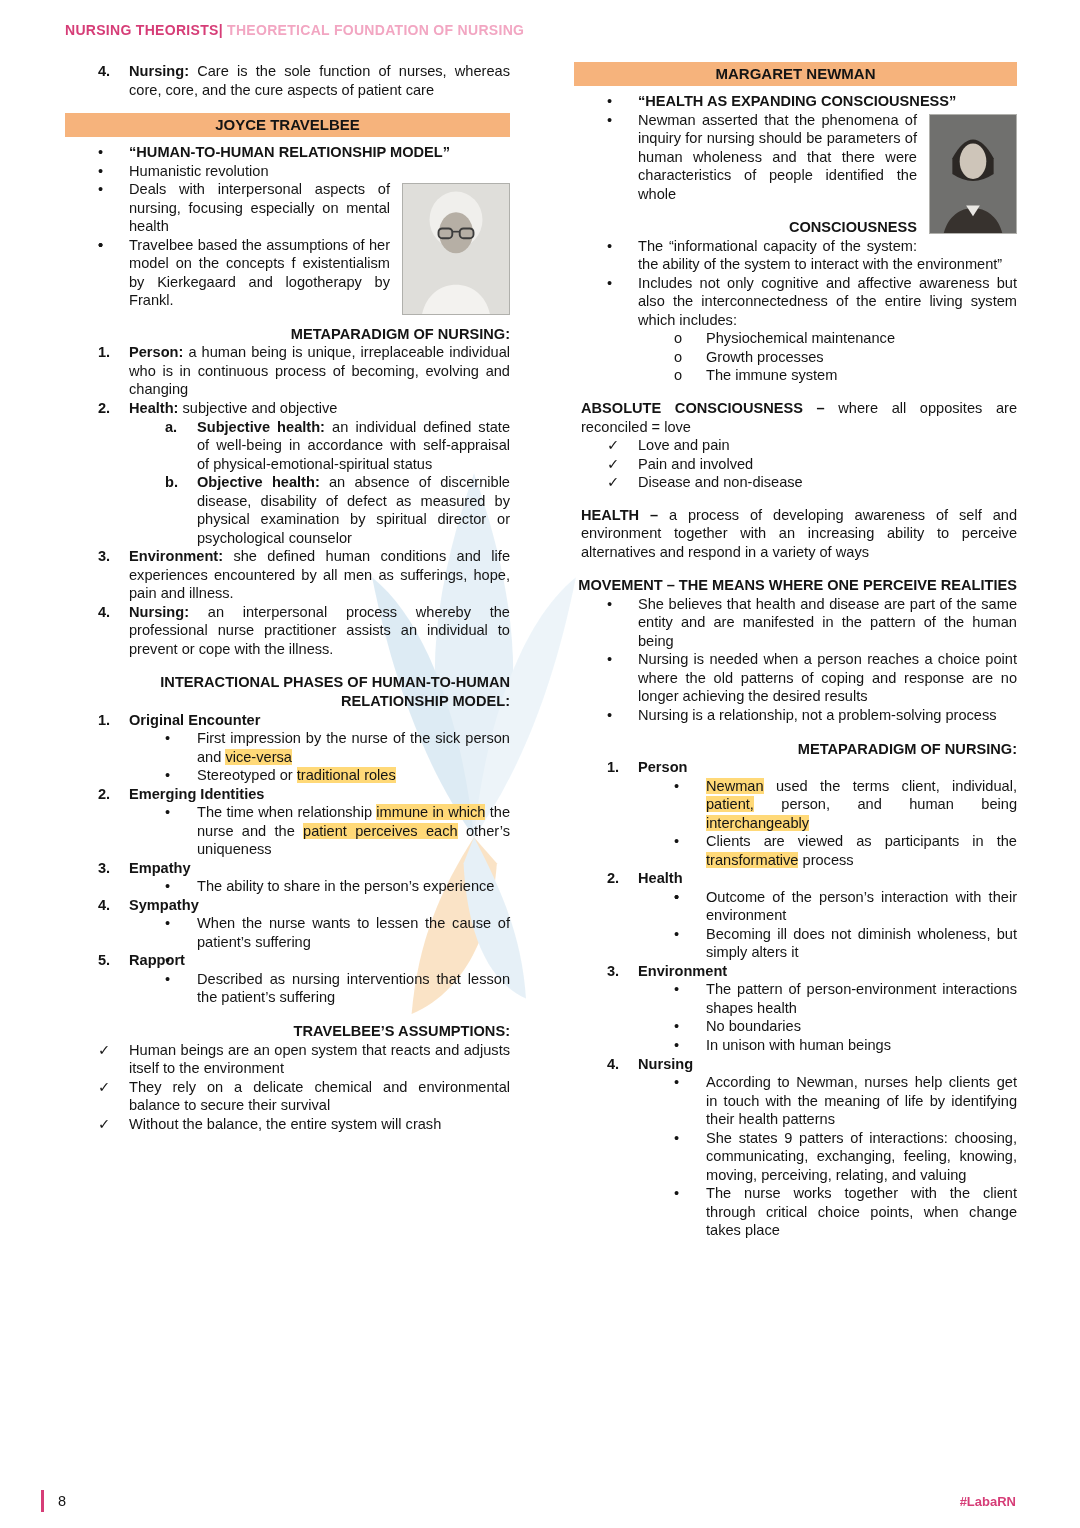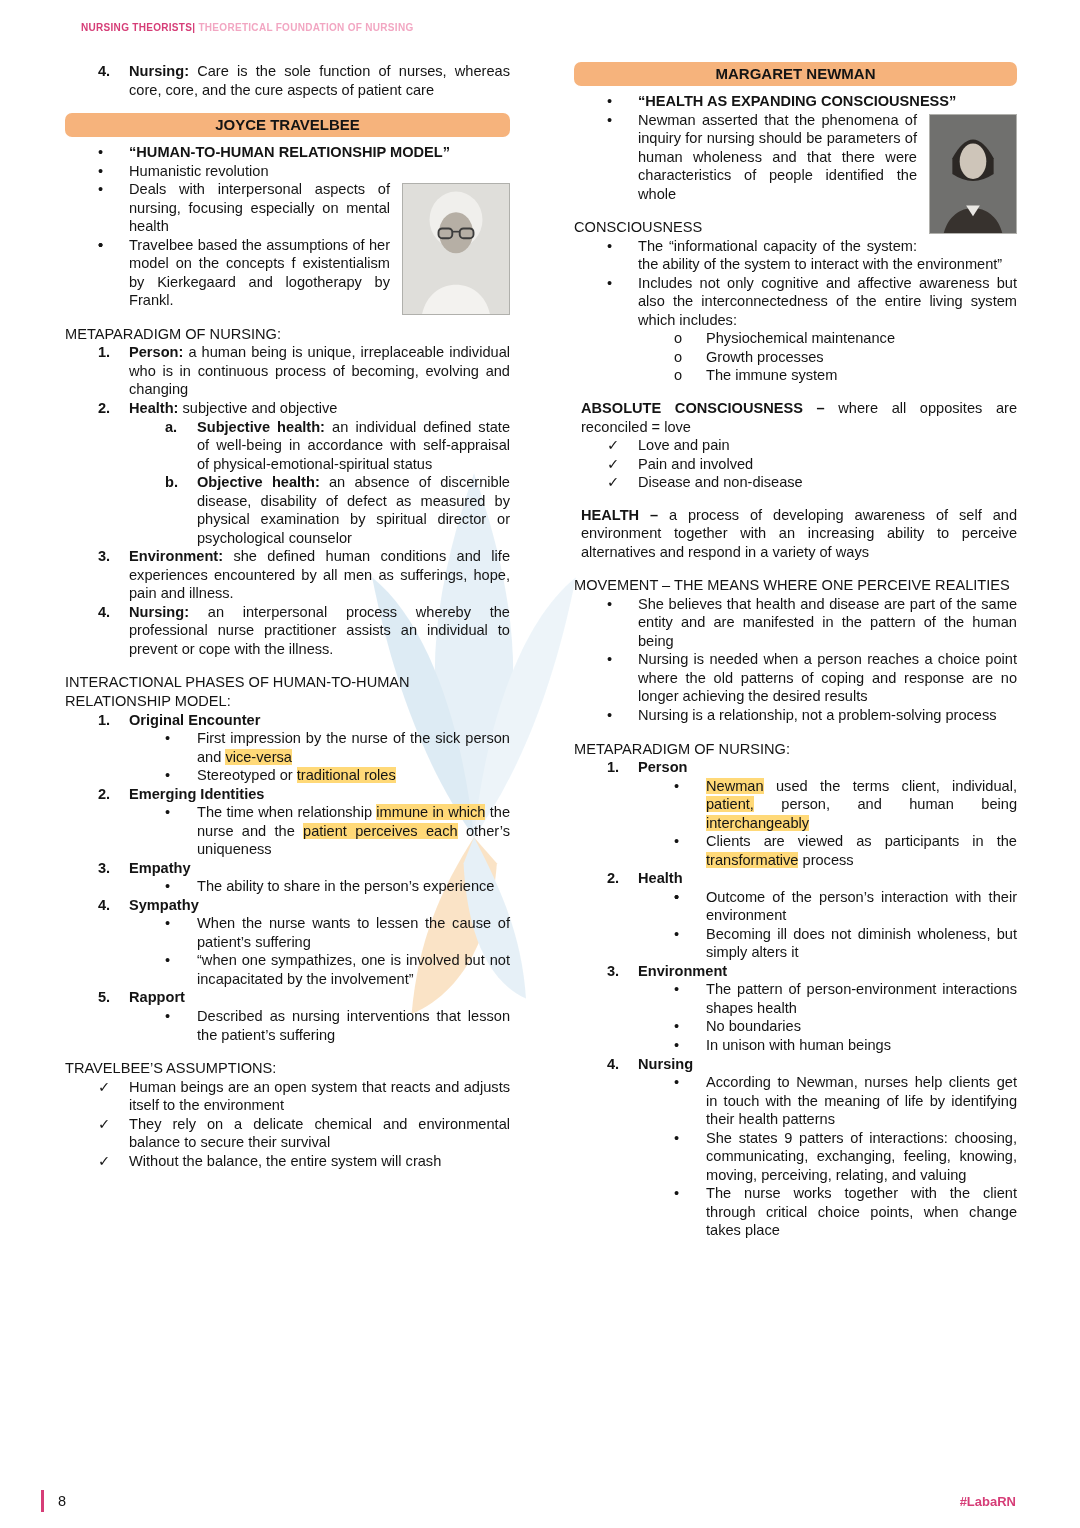--- a/index.html
+++ b/index.html
@@ -4,29 +4,29 @@
 <style>
   :root{
     --pink:#d63d77; --pink-light:#f2a6c2; --bar:#f6b37c; --hl:#ffd978;
   }
   html,body{margin:0;padding:0;}
   body{
     width:1080px;height:1528px;position:relative;background:#ffffff;
     font-family:"Liberation Sans","DejaVu Sans",sans-serif;
     font-size:14.6px;line-height:1.27;color:#141414;overflow:hidden;
   }
-  .header{position:absolute;top:22px;left:65px;font-size:10px;font-weight:bold;letter-spacing:.3px;z-index:2;white-space:nowrap;margin-left:16px;}
+  .header{position:absolute;top:22px;left:65px;font-size:14px;font-weight:bold;letter-spacing:.3px;z-index:2;white-space:nowrap;}
   .hdr-primary{color:var(--pink);}
   .hdr-secondary{color:var(--pink-light);}
   .watermark{position:absolute;left:318px;top:452px;width:312px;height:625px;z-index:0;opacity:.5;}
   .cols{position:absolute;top:62px;left:65px;z-index:1;display:flex;gap:64px;}
   .col{width:445px;}
   .col-right{width:443px;}
-  .bar{background:var(--bar);font-weight:bold;text-align:center;font-size:15px;padding:2px 0 3px;margin:14px 0 6px;border-radius:7px;}
-  .heading{font-weight:normal;margin-top:15px;}
+  .bar{background:var(--bar);font-weight:bold;text-align:center;font-size:15px;padding:2px 0 3px;margin:14px 0 6px;}
+  .heading{font-weight:bold;margin-top:15px;text-align:right;}
   .para{text-align:justify;margin-top:14px;margin-left:7px;}
   .li{position:relative;text-align:justify;padding-left:64px;}
   .li>.marker{position:absolute;left:33px;}
   .li.lvl2{padding-left:132px;}
   .li.lvl2>.marker{left:100px;}
   .col>:first-child{margin-top:0;}
   .b{font-weight:bold;}
   .hl{background:var(--hl);}
   .photo{float:right;margin:3px 0 6px 12px;border:1px solid #b0b0ac;box-sizing:border-box;overflow:hidden;background:#ddd;}
   .footer-pgnum{position:absolute;left:41px;bottom:16px;display:flex;align-items:center;gap:14px;z-index:2;font-size:14.5px;}
@@ -76,21 +76,21 @@
       <div class="heading">INTERACTIONAL PHASES OF HUMAN-TO-HUMAN RELATIONSHIP MODEL:</div>
       <div class="li"><span class="marker b">1.</span><span class="b">Original Encounter</span></div>
       <div class="li lvl2"><span class="marker">•</span><span>First impression by the nurse of the sick person and </span><span class="hl">vice-versa</span></div>
       <div class="li lvl2"><span class="marker">•</span><span>Stereotyped or </span><span class="hl">traditional roles</span></div>
       <div class="li"><span class="marker b">2.</span><span class="b">Emerging Identities</span></div>
       <div class="li lvl2"><span class="marker">•</span><span>The time when relationship </span><span class="hl">immune in which</span><span> the nurse and the </span><span class="hl">patient perceives each</span><span> other’s uniqueness</span></div>
       <div class="li"><span class="marker b">3.</span><span class="b">Empathy</span></div>
       <div class="li lvl2"><span class="marker">•</span><span>The ability to share in the person’s experience</span></div>
       <div class="li"><span class="marker b">4.</span><span class="b">Sympathy</span></div>
       <div class="li lvl2"><span class="marker">•</span><span>When the nurse wants to lessen the cause of patient’s suffering</span></div>
-      <div class="li lvl2"><span class="marker">•</span><span>“when one sympathizes, one is involved but not incapacitated by the involvement”</span></div>
+      <div class="li lvl2"><span class="marker">•</span></div>
       <div class="li"><span class="marker b">5.</span><span class="b">Rapport</span></div>
       <div class="li lvl2"><span class="marker">•</span><span>Described as nursing interventions that lesson the patient’s suffering</span></div>
       <div class="heading">TRAVELBEE’S ASSUMPTIONS:</div>
       <div class="li"><span class="marker">✓</span><span>Human beings are an open system that reacts and adjusts itself to the environment</span></div>
       <div class="li"><span class="marker">✓</span><span>They rely on a delicate chemical and environmental balance to secure their survival</span></div>
       <div class="li"><span class="marker">✓</span><span>Without the balance, the entire system will crash</span></div>
     </div>
   <div class="col col-right" id="col-right">
       <div class="bar">MARGARET NEWMAN</div>
       <div class="li"><span class="marker">•</span><span class="b">“HEALTH AS EXPANDING CONSCIOUSNESS”</span></div>

